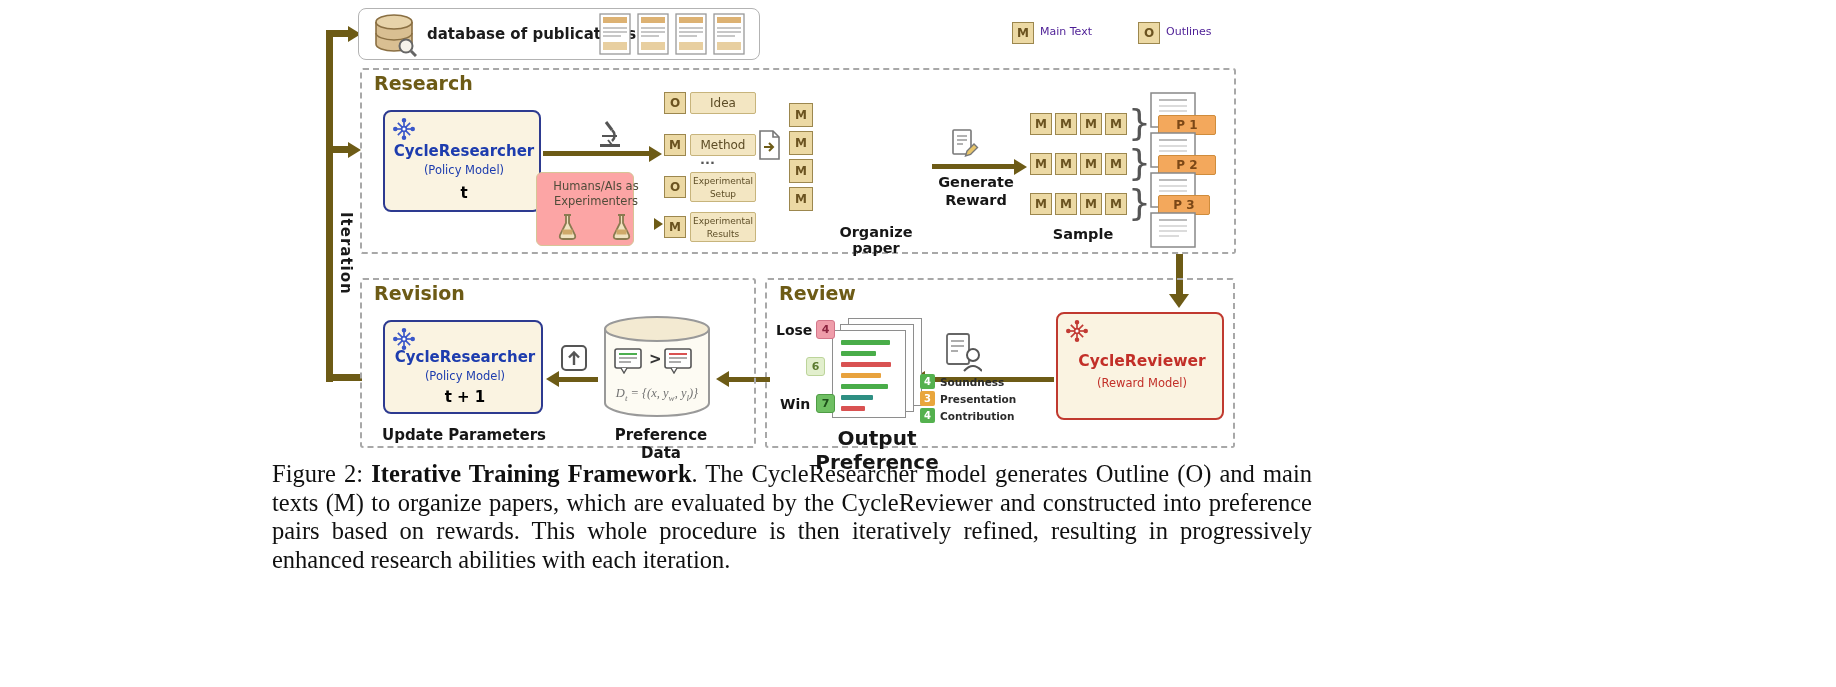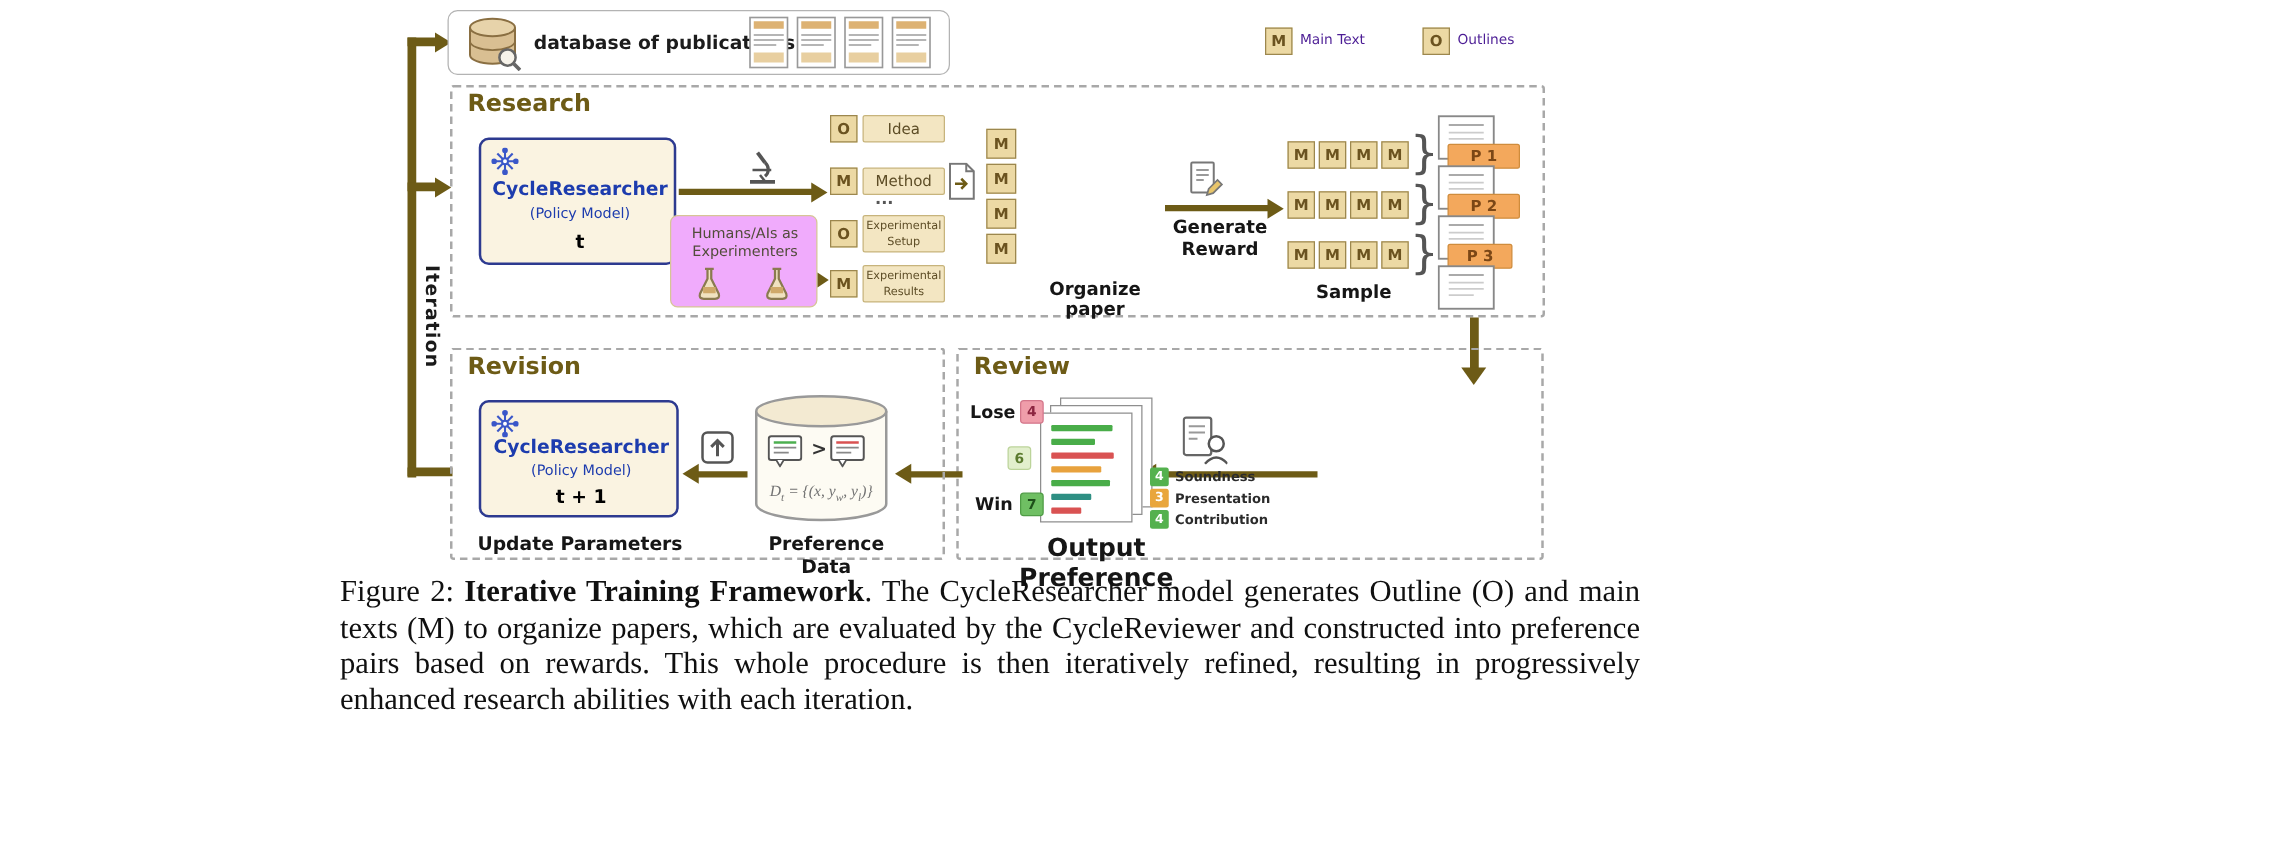--- a/index.html
+++ b/index.html
@@ -146,21 +146,21 @@
   <span class="abs" style="left:596px;top:120px">
     <svg width="28" height="28" viewBox="0 0 28 28">
       <line x1="10" y1="2" x2="16" y2="10" stroke="#555" stroke-width="3"></line>
       <path d="M16 10 c3.5 3 3.5 8 0 11" stroke="#555" stroke-width="2.5" fill="none"></path>
       <line x1="6" y1="16" x2="21" y2="16" stroke="#555" stroke-width="2"></line>
       <line x1="12" y1="20" x2="16" y2="25" stroke="#555" stroke-width="2"></line>
       <line x1="4" y1="25.5" x2="24" y2="25.5" stroke="#555" stroke-width="3"></line>
     </svg>
   </span>
 
-  <div class="abs" style="left:536px;top:172px;width:118px;height:74px;background:#f0abfc;border:1px solid #d6c596;border-radius:6px">
+  <div class="abs" style="left:536px;top:172px;width:98px;height:74px;background:#fca5a5;border:1px solid #d6c596;border-radius:6px">
     <div class="abs" style="left:4px;top:6px;width:110px;font-size:11.5px;line-height:1.3;text-align:center;color:#514c3a">Humans/AIs as Experimenters</div>
     <span class="abs" style="left:18px;top:40px">
       <svg width="24" height="28" viewBox="0 0 24 28">
         <path d="M9 2 h7 M11 3 v7 L5 22 q-1.2 4 3 4 h9 q4.2 0 3-4 L14 10 V3" fill="#f0e2c0" stroke="#8a7a50" stroke-width="1.8"></path>
         <path d="M7.5 19 h10" stroke="#cfa96a" stroke-width="5"></path>
       </svg>
     </span>
     <span class="abs" style="left:72px;top:40px">
       <svg width="24" height="28" viewBox="0 0 24 28">
         <path d="M9 2 h7 M11 3 v7 L5 22 q-1.2 4 3 4 h9 q4.2 0 3-4 L14 10 V3" fill="#f0e2c0" stroke="#8a7a50" stroke-width="1.8"></path>
@@ -275,20 +275,39 @@
   </span>
 
   <div class="abs flow-label" style="left:1028px;top:226px;width:110px">Sample</div>
 
   <div class="abs arrow" style="left:1176px;top:254px;width:7px;height:42px"></div>
   <div class="abs ah-d" style="left:1169px;top:294px"></div>
 
   <div class="abs dash-box" style="left:765px;top:278px;width:470px;height:170px"></div>
   <div class="abs sec-title" style="left:779px;top:282px">Review</div>
 
+  <div class="abs model-box red" style="left:1056px;top:312px;width:168px;height:108px">
+    <span class="abs" style="left:8px;top:6px">
+      <svg width="22" height="22" viewBox="0 0 24 24">
+        <g stroke="#c23b34" stroke-width="1.8" fill="#c23b34">
+          <line x1="12" y1="2.5" x2="12" y2="21.5"></line>
+            <line x1="2.5" y1="12" x2="21.5" y2="12"></line>
+          <line x1="5.3" y1="5.3" x2="18.7" y2="18.7"></line>
+            <line x1="5.3" y1="18.7" x2="18.7" y2="5.3"></line>
+          <circle cx="12" cy="2.5" r="1.6"></circle>
+            <circle cx="12" cy="21.5" r="1.6"></circle>
+          <circle cx="2.5" cy="12" r="1.6"></circle>
+            <circle cx="21.5" cy="12" r="1.6"></circle>
+          <circle cx="12" cy="12" r="2.6" fill="#fff"></circle>
+        </g>
+      </svg>
+    </span>
+    <div class="abs model-name red-t" style="left:0;top:38px;width:168px;font-size:15.5px">CycleReviewer</div>
+    <div class="abs model-sub red-t" style="left:0;top:62px;width:168px">(Reward Model)</div>
+  </div>
 
   <div class="abs arrow" style="left:924px;top:377px;width:130px;height:5px"></div>
   <div class="abs ah-l" style="left:912px;top:371px"></div>
   <span class="abs" style="left:946px;top:330px">
     <svg width="36" height="42" viewBox="0 0 36 42">
       <rect x="1" y="4" width="22" height="30" rx="2" fill="#fff" stroke="#666" stroke-width="1.8"></rect>
       <line x1="5" y1="11" x2="18" y2="11" stroke="#999" stroke-width="1.6"></line>
       <line x1="5" y1="16" x2="18" y2="16" stroke="#999" stroke-width="1.6"></line>
       <line x1="5" y1="21" x2="12" y2="21" stroke="#999" stroke-width="1.6"></line>
       <circle cx="27" cy="25" r="6" fill="#fff" stroke="#555" stroke-width="2"></circle>

